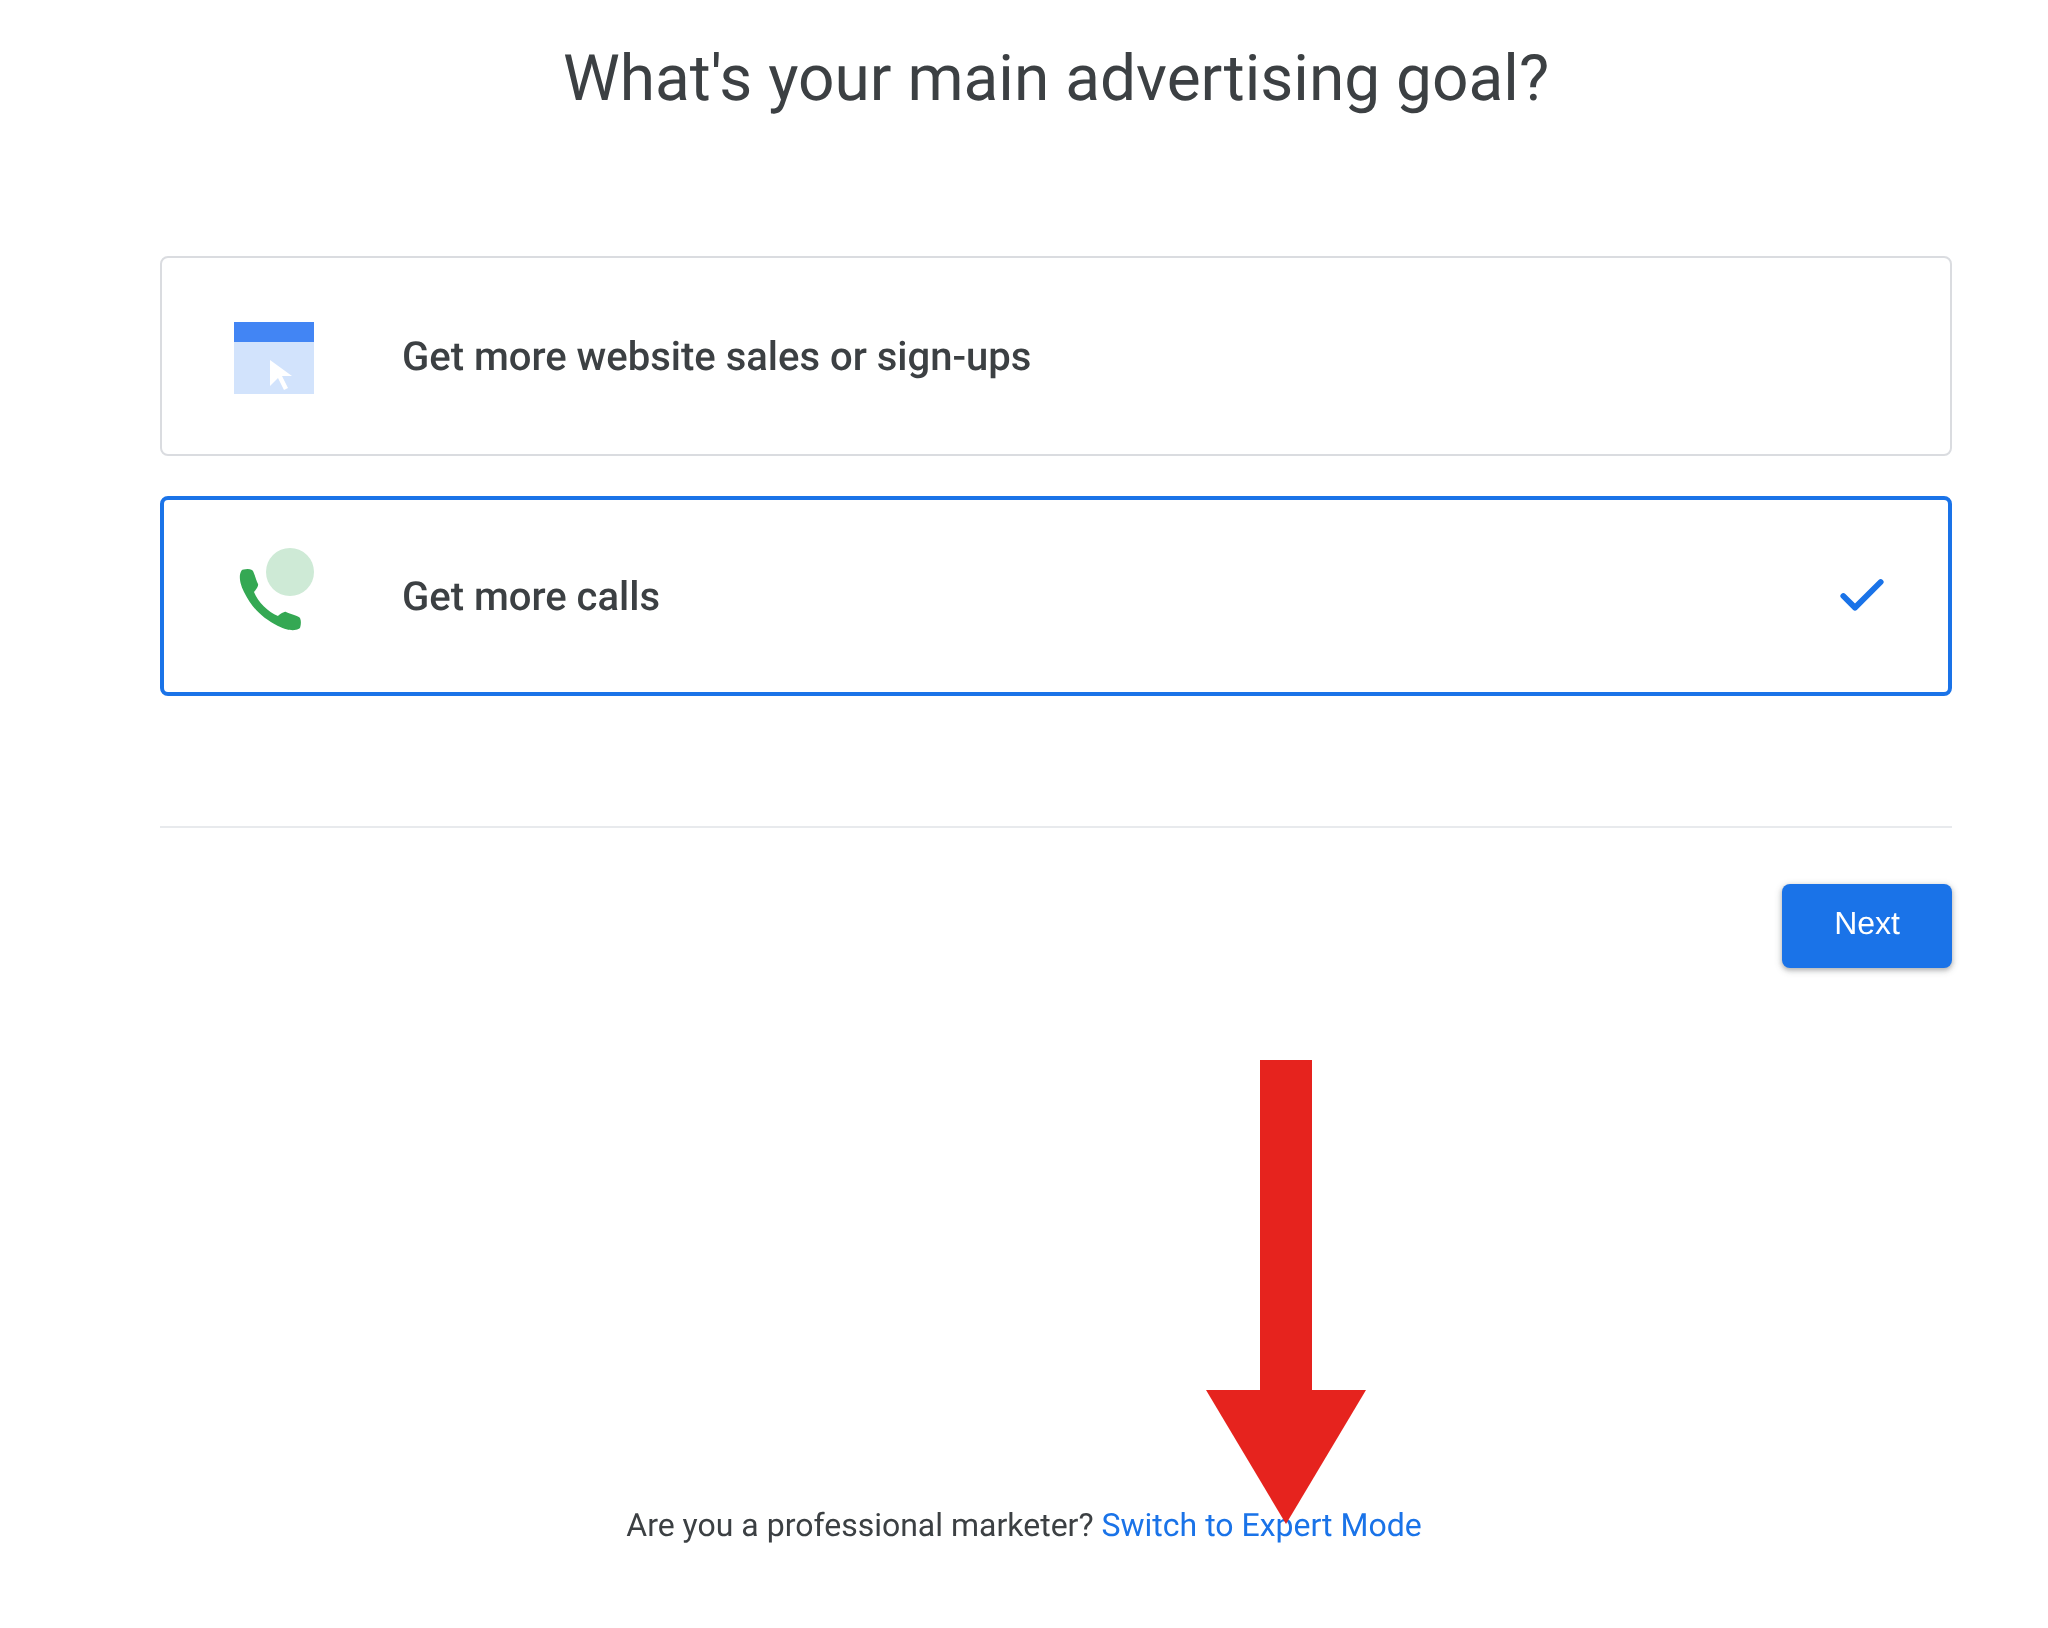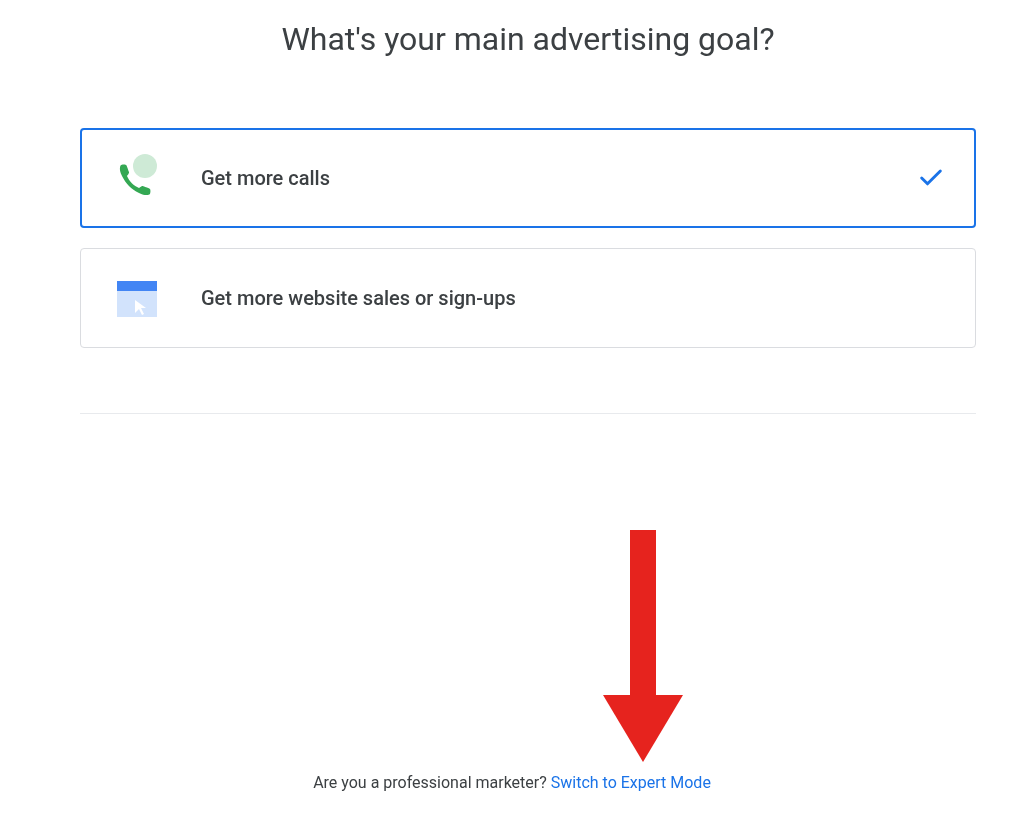--- a/index.html
+++ b/index.html
@@ -73,21 +73,21 @@
       border: none;
       border-radius: 4px;
       padding: 12px 26px;
       font-size: 16px;
       font-weight: 500;
       cursor: pointer;
       box-shadow: 0 1px 2px rgba(60,64,67,0.3), 0 1px 3px 1px rgba(60,64,67,0.15);
     }
     .footer-text {
       position: absolute;
-      bottom: 22px;
+      bottom: 42px;
       left: 0;
       right: 0;
       text-align: center;
       font-size: 16px;
       color: #3c4043;
     }
     .footer-link {
       color: #1a73e8;
       cursor: pointer;
       text-decoration: none;
@@ -98,49 +98,52 @@
       top: 530px;
       pointer-events: none;
     }
   </style>
 </head>
 <body>
 
 <div class="container">
   <h1 class="heading">What's your main advertising goal?</h1>
 
+  <div class="option-card">
+    <div class="option-icon">
+      <svg width="50" height="50" viewBox="0 0 50 50">
+        <rect x="6" y="8" width="40" height="10" fill="#4285f4"></rect>
+        <rect x="6" y="18" width="40" height="26" fill="#d2e3fc"></rect>
+        <path d="M24 27 L24 40 L28 36 L31 42 L33 41 L30 35 L35 35 Z" fill="#fff"></path>
+      </svg>
+    </div>
+    <span class="option-label">Get more website sales or sign-ups</span>
+  </div>
+
   <div class="option-card selected">
     <div class="option-icon">
       <svg width="50" height="50" viewBox="0 0 50 50">
         <circle cx="34" cy="13" r="12" fill="#ceead6"></circle>
         <path d="M10 12 C10 12 13 11 15 12 C16 12.5 17 17 18 19 C18.5 20 16 23 16 23 C18 28 23 33 28 35 C28 35 31 32.5 32 33 C34 34 38.5 35 39 36 C40 38 39 41 39 41 C39 41 36 44 28 40 C20 36 15 31 11 23 C7 15 10 12 10 12 Z" fill="#34a853"></path>
       </svg>
     </div>
     <span class="option-label">Get more calls</span>
     <div class="check-icon">
       <svg width="28" height="28" viewBox="0 0 24 24">
         <path d="M4 12 L9 17 L20 6" stroke="#1a73e8" stroke-width="2.5" fill="none" stroke-linecap="round" stroke-linejoin="round"></path>
       </svg>
     </div>
   </div>
 
-  <div class="option-card">
-    <div class="option-icon">
-      <svg width="50" height="50" viewBox="0 0 50 50">
-        <rect x="6" y="8" width="40" height="10" fill="#4285f4"></rect>
-        <rect x="6" y="18" width="40" height="26" fill="#d2e3fc"></rect>
-        <path d="M24 27 L24 40 L28 36 L31 42 L33 41 L30 35 L35 35 Z" fill="#fff"></path>
-      </svg>
-    </div>
-    <span class="option-label">Get more website sales or sign-ups</span>
-  </div>
-
 
   <hr class="divider">
 
+  <div class="button-row">
+    <button class="next-button">Next</button>
+  </div>
 </div>
 
 <div class="footer-text">
   <span>Are you a professional marketer? </span><a class="footer-link">Switch to Expert Mode</a>
 </div>
 
 <svg class="arrow-annotation" width="90" height="240" viewBox="0 0 90 240">
   <rect x="32" y="0" width="26" height="170" fill="#e6231e"></rect>
   <path d="M5 165 L85 165 L45 232 Z" fill="#e6231e"></path>
 </svg>

